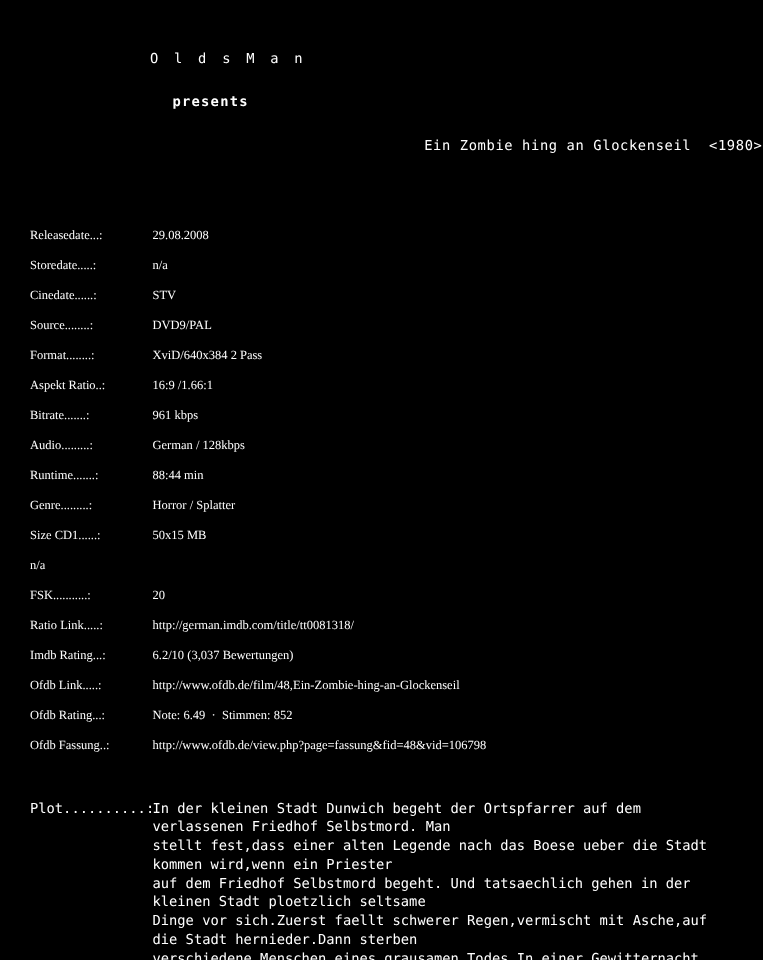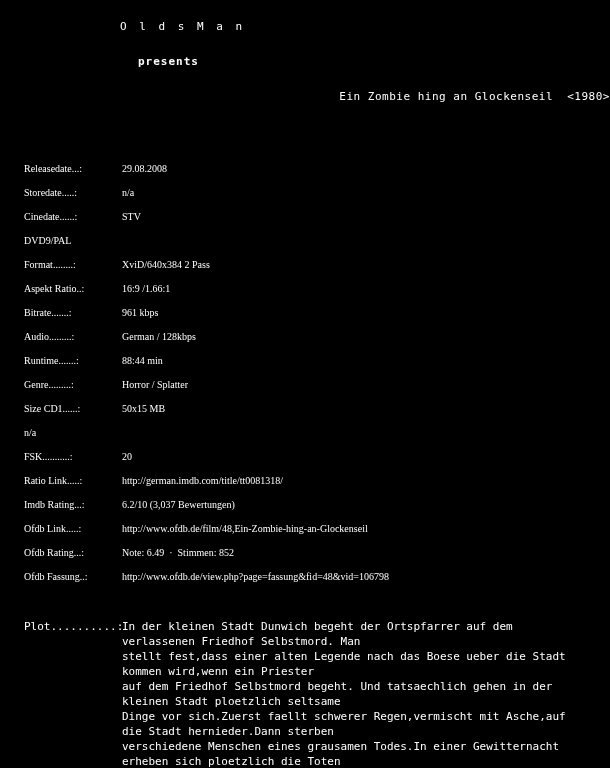--- a/index.html
+++ b/index.html
@@ -14,21 +14,21 @@
     font-family: "DejaVu Sans Mono", monospace;
     color: #ffffff;
   }
   .page {
     position: relative;
     width: 610px;
     height: 768px;
     background: #000000;
   }
   .header {
-    padding-top: 20px;
+    padding-top: 40px;
   }
   .title-line {
     font-size: 11px;
     letter-spacing: 3px;
     color: #ffffff;
     margin-left: 120px;
     margin-bottom: 22px;
     white-space: pre;
   }
   .presents-line {
@@ -110,20 +110,21 @@
       <span class="info-label">Storedate.....:</span>
       <span class="info-value">n/a</span>
     </div>
 
     <div class="info-row">
       <span class="info-label">Cinedate......:</span>
       <span class="info-value">STV</span>
     </div>
 
     <div class="info-row">
+      <span class="info-label">Source........:</span>
       <span class="info-value">DVD9/PAL</span>
     </div>
 
     <div class="info-row">
       <span class="info-label">Format........:</span>
       <span class="info-value">XviD/640x384 2 Pass</span>
     </div>
 
     <div class="info-row">
       <span class="info-label">Aspekt Ratio..:</span>

